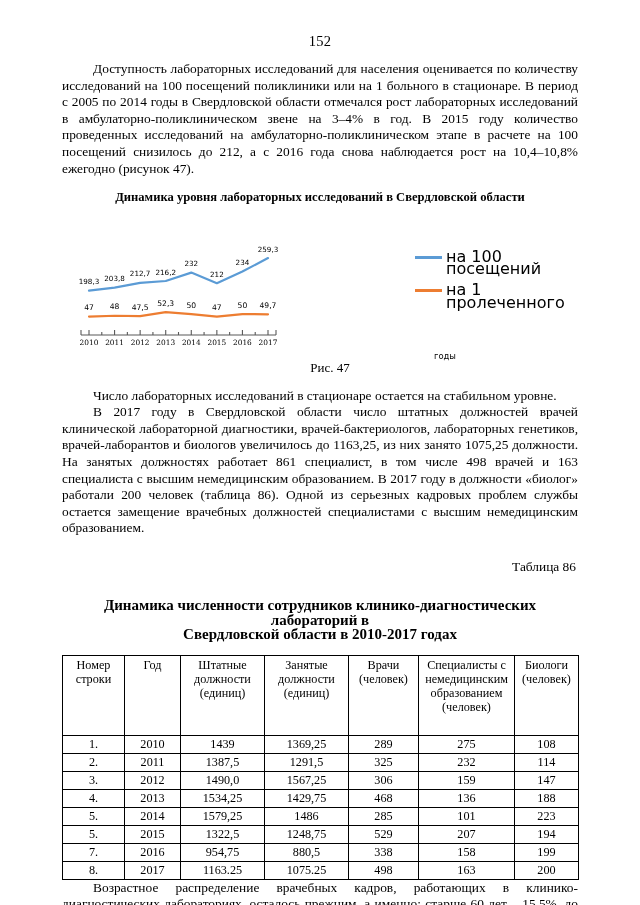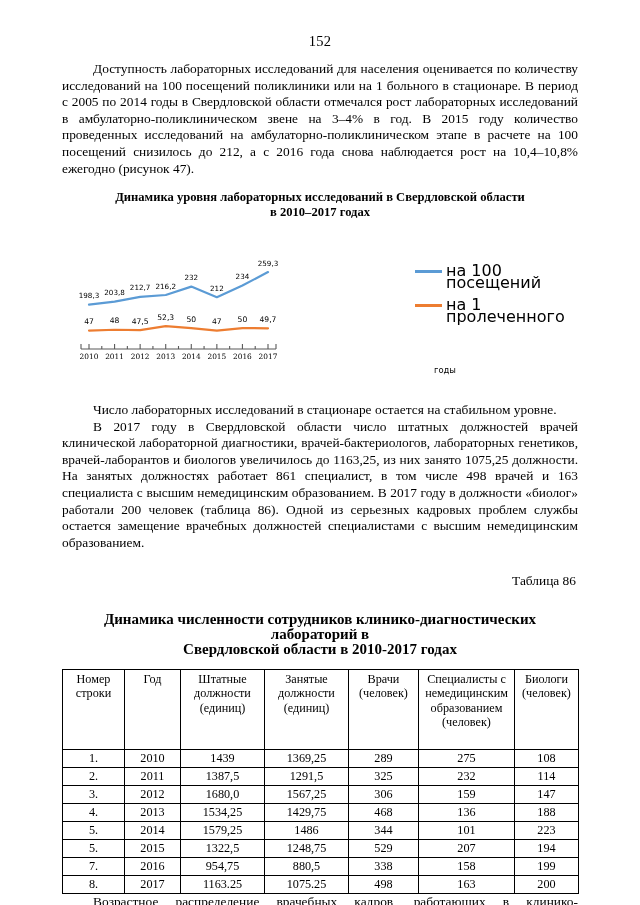--- a/index.html
+++ b/index.html
@@ -159,21 +159,20 @@
 
 <div class="page">
 
   <div class="page-number">152</div>
 
   <p class="body-text">Доступность лабораторных исследований для населения оценивается по количеству исследований на 100 посещений поликлиники или на 1 больного в стационаре. В период с 2005 по 2014 годы в Свердловской области отмечался рост лабораторных исследований в амбулаторно-поликлиническом звене на 3–4% в год. В 2015 году количество проведенных исследований на амбулаторно-поликлиническом этапе в расчете на 100 посещений снизилось до 212, а с 2016 года снова наблюдается рост на 10,4–10,8% ежегодно (рисунок 47).</p>
 
   <div class="fig-block">
     <div class="fig-title">
       <div>Динамика уровня лабораторных исследований в Свердловской области</div>
-      <div>в 2010–2017 годах</div>
     </div>
 
     <div class="chart-wrap">
       <div class="chart-svg-holder">
         <svg width="516" height="165" viewBox="0 0 516 165">
 
           <g id="s1-labels" font-family="DejaVu Sans, sans-serif" font-size="7.2" fill="#000" text-anchor="middle">
               <text x="27" y="73.07333333333332">198,3</text>
               <text x="52.57142857142857" y="70.14">203,8</text>
               <text x="78.14285714285714" y="65.39333333333335">212,7</text>
@@ -239,20 +238,21 @@
         </div>
         <div class="legend-row">
           <span class="legend-swatch" style="background:#ED7D31"></span>
           <span class="legend-label">на 1 пролеченного</span>
         </div>
       </div>
 
       <div class="axis-caption">годы</div>
     </div>
 
+    <div class="fig-caption">Рис. 47</div>
   </div>
 
   <p class="body-text" style="margin-top:12px">Число лабораторных исследований в стационаре остается на стабильном уровне.</p>
   <p class="body-text">В 2017 году в Свердловской области число штатных должностей врачей клинической лабораторной диагностики, врачей-бактериологов, лабораторных генетиков, врачей-лаборантов и биологов увеличилось до 1163,25, из них занято 1075,25 должности. На занятых должностях работает 861 специалист, в том числе 498 врачей и 163 специалиста с высшим немедицинским образованием. В 2017 году в должности «биолог» работали 200 человек (таблица 86). Одной из серьезных кадровых проблем службы остается замещение врачебных должностей специалистами с высшим немедицинским образованием.</p>
 
   <div class="table-ref">Таблица 86</div>
 
   <div class="table-title">
     <div>Динамика численности сотрудников клинико-диагностических лабораторий в</div>
     <div>Свердловской области в 2010-2017 годах</div>
@@ -318,41 +318,41 @@
           <td>2011</td>
           <td>1387,5</td>
           <td>1291,5</td>
           <td>325</td>
           <td>232</td>
           <td>114</td>
         </tr>
         <tr>
           <td>3.</td>
           <td>2012</td>
-          <td>1680,0</td>
+          <td>1490,0</td>
           <td>1567,25</td>
           <td>306</td>
           <td>159</td>
           <td>147</td>
         </tr>
         <tr>
           <td>4.</td>
           <td>2013</td>
           <td>1534,25</td>
           <td>1429,75</td>
           <td>468</td>
           <td>136</td>
           <td>188</td>
         </tr>
         <tr>
           <td>5.</td>
           <td>2014</td>
           <td>1579,25</td>
           <td>1486</td>
-          <td>344</td>
+          <td>285</td>
           <td>101</td>
           <td>223</td>
         </tr>
         <tr>
           <td>5.</td>
           <td>2015</td>
           <td>1322,5</td>
           <td>1248,75</td>
           <td>529</td>
           <td>207</td>

